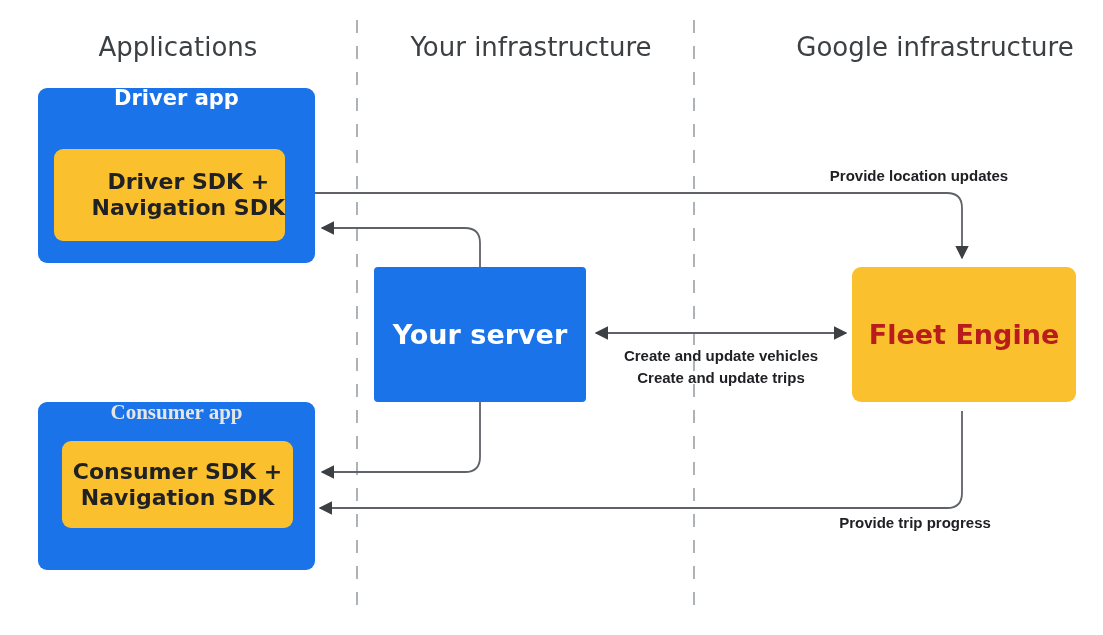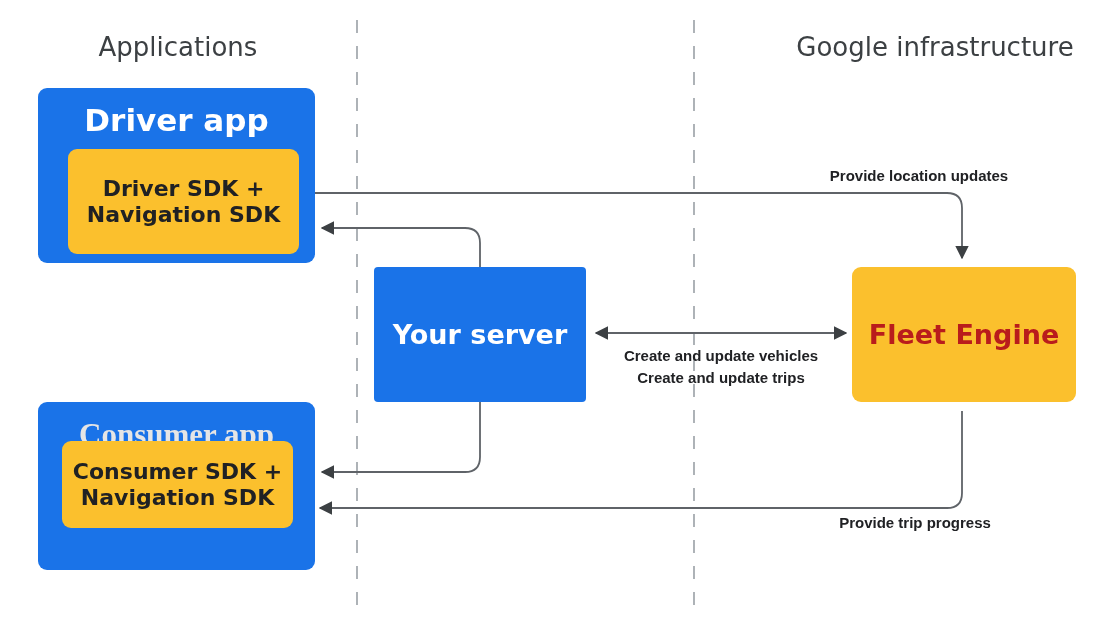--- a/index.html
+++ b/index.html
@@ -33,24 +33,23 @@
     text-align:center;
   }
   .node-app{
     border-radius:9px;
     flex-direction:column;
     justify-content:flex-start;
   }
   .node-app .app-title{
     font-family:"DejaVu Sans", sans-serif;
     font-weight:700;
-    font-size:31px;
+    font-size:21px;
     color:#ffffff;
     line-height:1;
-    margin-top:17px;
     margin-bottom:13px;
     white-space:nowrap;
   }
   .sdk-box{
     border-radius:9px;
     display:flex;
     align-items:center;
     justify-content:center;
     text-align:center;
     box-sizing:border-box;
@@ -82,20 +81,21 @@
     line-height:1.45;
     text-align:center;
   }
 </style>
 </head>
 <body>
 
 <div id="diagram-root">
 
   <div class="col-head" style="left: -72px; top: 32px; width: 500px; color: rgb(60, 64, 67);">Applications</div>
+  <div class="col-head" style="left: 281px; top: 32px; width: 500px; color: rgb(60, 64, 67);">Your infrastructure</div>
   <div class="col-head" style="left: 685px; top: 32px; width: 500px; color: rgb(60, 64, 67);">Google infrastructure</div>
 
   <svg class="layer" viewBox="0 0 1103 635" xmlns="http://www.w3.org/2000/svg">
     <defs>
       <marker id="arrow-end" viewBox="0 0 10 10" refX="9" refY="5" markerWidth="7.5" markerHeight="7.5" orient="auto-start-reverse">
         <path d="M 0 0 L 10 5 L 0 10 z" fill="#3c4043"></path>
       </marker>
       <marker id="arrow-start" viewBox="0 0 10 10" refX="9" refY="5" markerWidth="7.5" markerHeight="7.5" orient="auto-start-reverse">
         <path d="M 0 0 L 10 5 L 0 10 z" fill="#3c4043"></path>
       </marker>
@@ -110,21 +110,21 @@
         <path d="M 596 333 L 846 333" fill="none" stroke="#5f6368" stroke-width="1.8" stroke-linecap="butt" marker-end="url(#arrow-end)" marker-start="url(#arrow-start)"></path>
         <path d="M 480 402 L 480 457 Q 480 472 465 472 L 322 472" fill="none" stroke="#5f6368" stroke-width="1.8" stroke-linecap="butt" marker-end="url(#arrow-end)"></path>
         <path d="M 962 411 L 962 493 Q 962 508 947 508 L 320 508" fill="none" stroke="#5f6368" stroke-width="1.8" stroke-linecap="butt" marker-end="url(#arrow-end)"></path>
       </g>
   </svg>
 
   <div id="node-layer">
       <div class="node node-app" style="left: 38px; top: 88px; width: 277px; height: 175px; background: rgb(26, 115, 232); border-radius: 9px;">
         <div class="app-title" style="color: rgb(255, 255, 255);">Driver app</div>
       </div>
-      <div class="sdk-box" style="position: absolute; left: 68px; top: 149px; width: 231px; height: 105px; background: rgb(251, 192, 45);">
+      <div class="sdk-box" style="position: absolute; left: 54px; top: 149px; width: 231px; height: 92px; background: rgb(251, 192, 45); justify-content: flex-end;">
         <div class="sdk-label" style="color: rgb(32, 33, 36);">Driver SDK +
 Navigation SDK</div>
       </div>
       <div class="node node-app" style="left: 38px; top: 402px; width: 277px; height: 168px; background: rgb(26, 115, 232); border-radius: 9px;">
         <div class="app-title" style="color: #e5e5e5; font-family: Liberation Serif, serif;">Consumer app</div>
       </div>
       <div class="sdk-box" style="position: absolute; left: 62px; top: 441px; width: 231px; height: 87px; background: rgb(251, 192, 45);">
         <div class="sdk-label" style="color: rgb(32, 33, 36);">Consumer SDK +
 Navigation SDK</div>
       </div>

